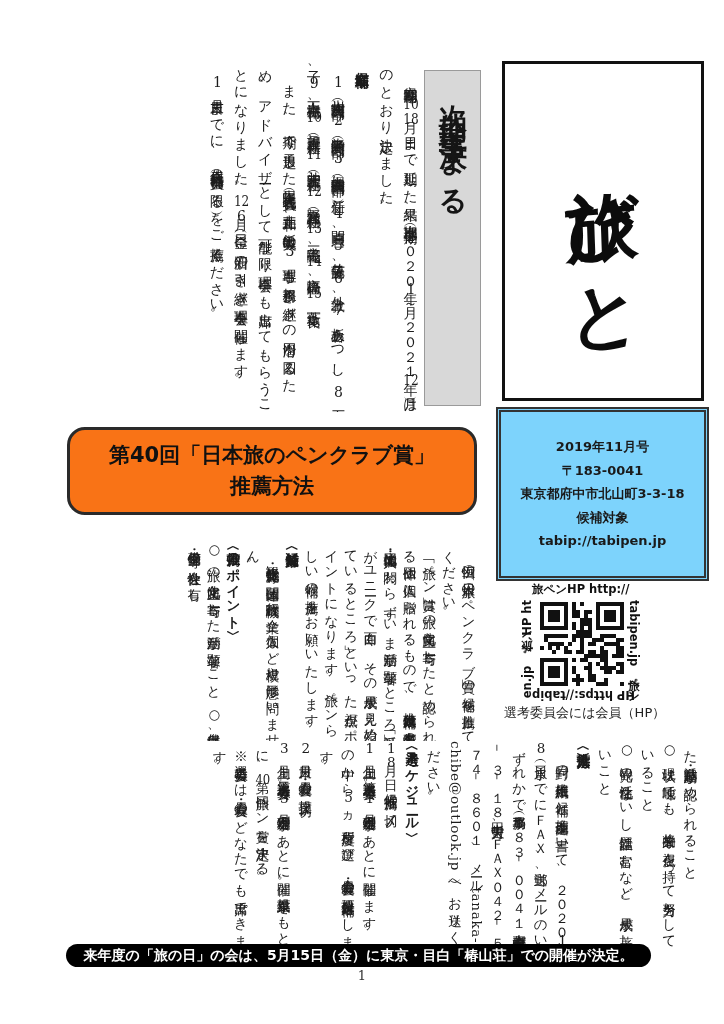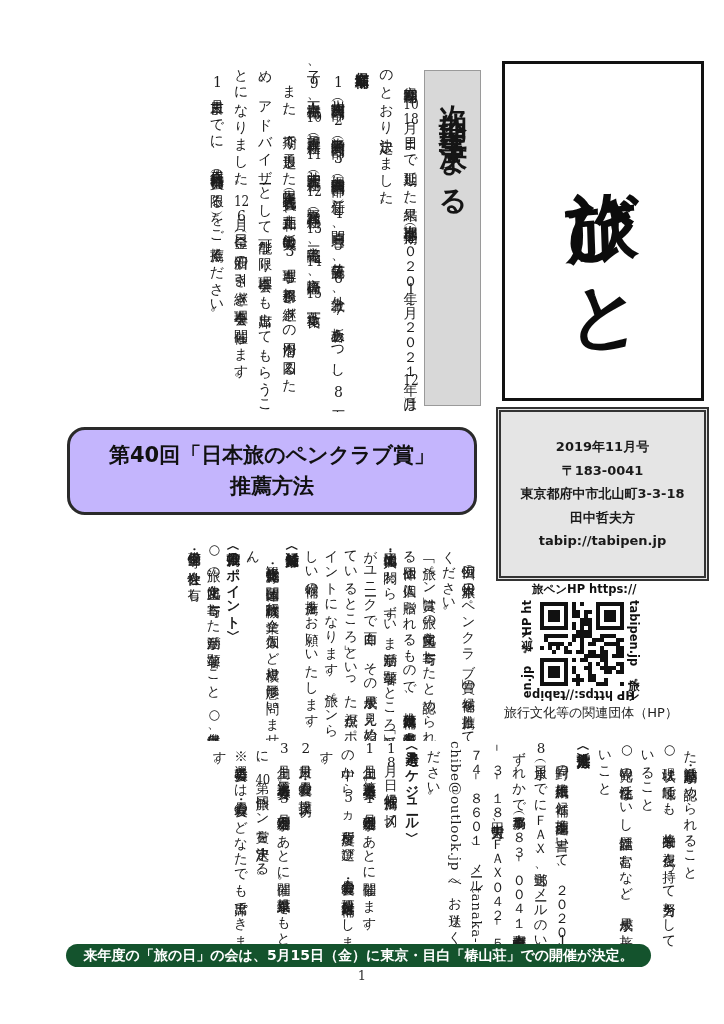--- a/index.html
+++ b/index.html
@@ -45,21 +45,21 @@
   .title-calligraphy{
     writing-mode:vertical-rl;
     font-family:"DejaVu Serif","Liberation Serif",serif;
     font-weight:bold;font-size:72px;letter-spacing:12px;color:#0c0c0c;
     transform:rotate(-2deg) skewY(-3deg);
   }
 
   
   .issue-box{
     position:absolute;left:496px;top:407px;width:213px;height:174px;
-    border:5px double #333;box-sizing:border-box;background:#e5e5e5;
+    border:5px double #333;box-sizing:border-box;background:#7dd3fc;
     display:flex;flex-direction:column;align-items:center;justify-content:center;
     font-family:"DejaVu Sans","Liberation Sans",sans-serif;
     font-size:13px;font-weight:600;line-height:23.5px;color:#1a1a1a;text-align:center;
   }
 
   
   .qr-block{position:absolute;left:496px;top:578px;width:213px;height:142px;}
   .qr-code{position:absolute;left:44px;top:24px;width:84px;height:84px;}
   .qr-label{
     position:absolute;
@@ -72,30 +72,30 @@
   .qr-label-bottom{left:36px;top:110px;transform:rotate(180deg);}
   .qr-caption{
     position:absolute;left:8px;top:126px;
     font-family:"DejaVu Sans","Liberation Sans",sans-serif;
     font-size:13px;color:#222;white-space:nowrap;
   }
 
   
   .section-header{
     position:absolute;left:67px;top:427px;width:410px;height:88px;
-    background:#c4b5fd;border:3px solid #2a2a2a;border-radius:18px;box-sizing:border-box;
+    background:#f97316;border:3px solid #2a2a2a;border-radius:18px;box-sizing:border-box;
     display:flex;flex-direction:column;align-items:center;justify-content:center;
     font-family:"DejaVu Sans","Liberation Sans",sans-serif;
     font-weight:bold;font-size:21px;line-height:31px;color:#111;
   }
 
   
   .footer-banner{
     position:absolute;left:66px;top:944px;width:585px;height:23px;
-    background:#14532d;border-radius:12px;
+    background:#000000;border-radius:12px;
     display:flex;align-items:center;justify-content:center;
   }
   .footer-banner span{
     font-family:"DejaVu Sans","Liberation Sans",sans-serif;
     font-weight:bold;font-size:14px;color:#ffffff;white-space:nowrap;
   }
   .page-number{
     position:absolute;left:0;right:0;top:968px;text-align:center;
     font-size:13px;color:#333;
   }
@@ -118,26 +118,26 @@
     <p class="vh">立候補順</p>
     <p>　<span class="tcy">1</span>大川哲次（関西部）、<span class="tcy">2</span>大野尚子（関西部）、<span class="tcy">3</span>堀内義章（関西部、新任）、<span class="tcy">4</span>間貞麿、<span class="tcy">5</span>佐藤晃子、<span class="tcy">6</span>外上敦、<span class="tcy">7</span>板倉あつし、<span class="tcy">8</span>石井宏子、<span class="tcy">9</span>五十嵐裕樹、<span class="tcy">10</span>望月崇史（新任）、<span class="tcy">11</span>井上智明（新任）、<span class="tcy">12</span>野水綾乃（新任）、<span class="tcy">13</span>三宅義隆、<span class="tcy">14</span>高橋隆、<span class="tcy">15</span>藪下祐良</p>
     <p>　また、今期で勇退した中尾隆之（代表会員）、土井正和、飯出敏夫の<span class="tcy">3</span>理事も担務引き継ぎの円滑を図るため、アドバイザーとして可能な限り理事会にも出席してもらうことになりました。<span class="tcy">12</span>月<span class="tcy">6</span>日（金）に新旧の引き継ぎ理事会を開催します。</p>
     <p>　<span class="tcy">1</span>月末日までに、代表会員候補（会員に限る）をご推薦ください。</p>
   </div>
 
   <aside class="issue-box">
     <div>2019年11月号</div>
     <div>〒183-0041</div>
     <div>東京都府中市北山町3-3-18</div>
-    <div>田中哲夫方</div>
+    <div>候補対象</div>
     <div>tabip://tabipen.jp</div>
   </aside>
 
   <div class="qr-block">
-    <div class="qr-label qr-label-top">旅ペンHP https://</div>
+    <div class="qr-label qr-label-top">旅ペンHP http://</div>
     <div class="qr-label qr-label-left">en.jp 旅ペンHP ht</div>
     <div class="qr-code"><svg width="84" height="84" xmlns="http://www.w3.org/2000/svg">
           <rect width="84" height="84" fill="#fff"></rect>
           <rect x="32" y="0" width="4" height="4" fill="#111"></rect>
           <rect x="40" y="0" width="4" height="4" fill="#111"></rect>
           <rect x="32" y="4" width="4" height="4" fill="#111"></rect>
           <rect x="32" y="8" width="4" height="4" fill="#111"></rect>
           <rect x="36" y="8" width="4" height="4" fill="#111"></rect>
           <rect x="44" y="8" width="4" height="4" fill="#111"></rect>
           <rect x="48" y="8" width="4" height="4" fill="#111"></rect>
@@ -264,21 +264,21 @@
           <rect x="8" y="8" width="12" height="12" fill="#111"></rect>
           <rect x="56" y="0" width="28" height="28" fill="#111"></rect>
           <rect x="60" y="4" width="20" height="20" fill="#fff"></rect>
           <rect x="64" y="8" width="12" height="12" fill="#111"></rect>
           <rect x="0" y="56" width="28" height="28" fill="#111"></rect>
           <rect x="4" y="60" width="20" height="20" fill="#fff"></rect>
           <rect x="8" y="64" width="12" height="12" fill="#111"></rect>
         </svg></div>
     <div class="qr-label qr-label-right">tabipen.jp 旅ペン</div>
     <div class="qr-label qr-label-bottom">HP https://tabip</div>
-    <div class="qr-caption">旅行文化等の関連団体（HP）</div>
+    <div class="qr-caption">選考委員会には会員（HP）</div>
   </div>
 
   <div class="section-header">
     <div>第40回「日本旅のペンクラブ賞」</div>
     <div>推薦方法</div>
   </div>
 
   <div class="middle-article vtext">
     <p>　恒例の「日本旅のペンクラブ賞」の候補を推薦してください。</p>
     <p>　「旅ペン賞」は旅の文化向上に寄与したと認められる団体や個人に贈られるもので、推薦対象候補は有名無名の観光地・団体・個人に関わらず「いま活動が顕著なところ」「活動内容がユニークで面白く、その成果が見え始めているところ」といった視点がポイントになります。旅ペンらしい候補の推薦をお願いいたします。</p>

